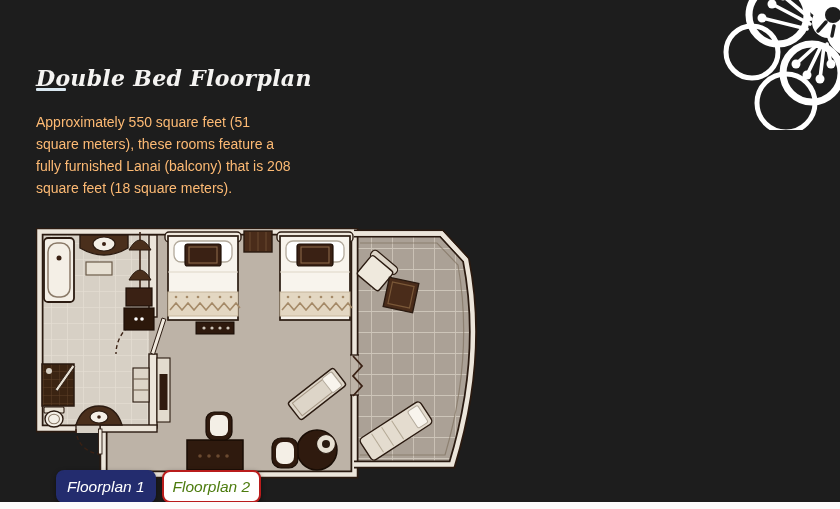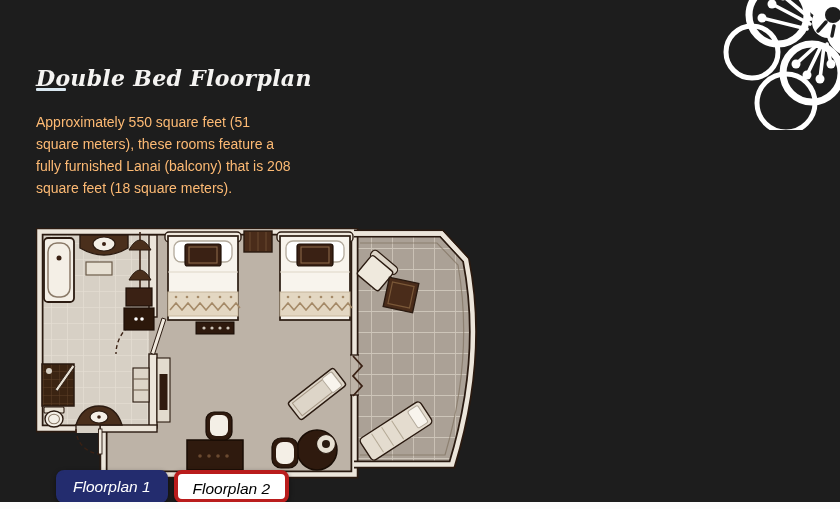--- a/index.html
+++ b/index.html
@@ -31,29 +31,29 @@
   .floorplan{
     position:absolute;left:36px;top:228px;
     width:451px;height:253px;
   }
   .tabs{
     position:absolute;left:56px;top:470px;
     display:flex;gap:6px;
   }
   .tab{
     box-sizing:border-box;
-    height:33px;padding:0 15px;
+    height:33px;padding:0 9px;
     border-radius:8px;
     font-family:"Liberation Sans", sans-serif;
     font-style:italic;font-size:15.5px;line-height:29px;
     cursor:pointer;white-space:nowrap;
     box-shadow:0 2px 5px rgba(0,0,0,.45);
   }
   .tab.active{background:#232c6e;color:#ffffff;border:2px solid #232c6e;}
-  .tab.inactive{background:#ffffff;color:#000000;border:4px solid #b91c1c;}
+  .tab.inactive{background:#ffffff;color:#4d7c0f;border:2px solid #b91c1c;}
   .ornament{
     position:absolute;top:0;right:0;
     width:150px;height:130px;
   }
   .bottom-strip{
     position:absolute;left:0;bottom:0;
     width:840px;height:7px;
     background:#fcfcfc;
   }
 </style>

